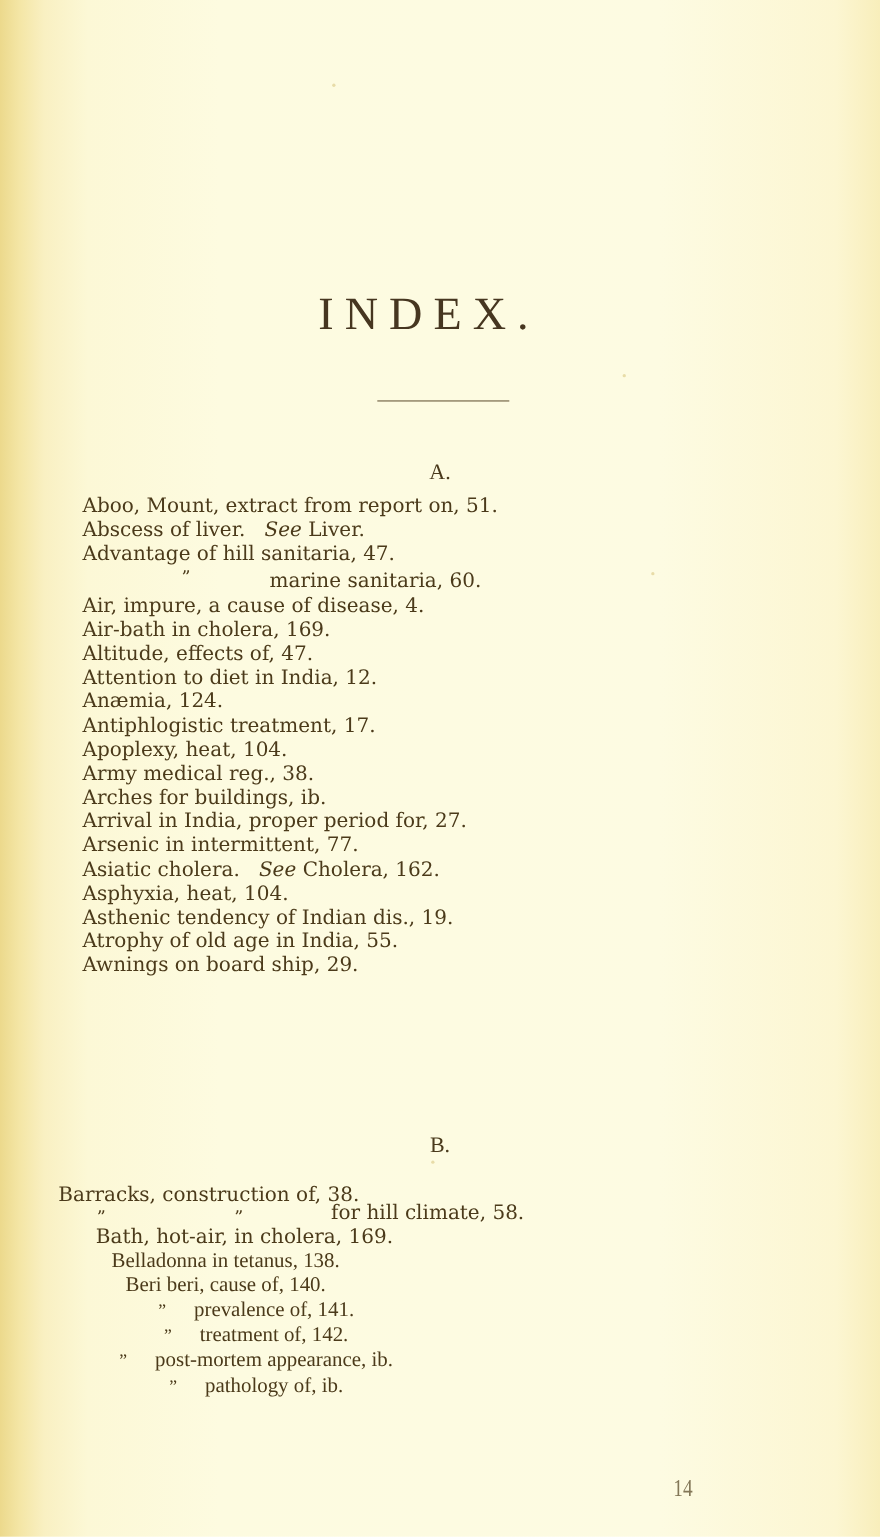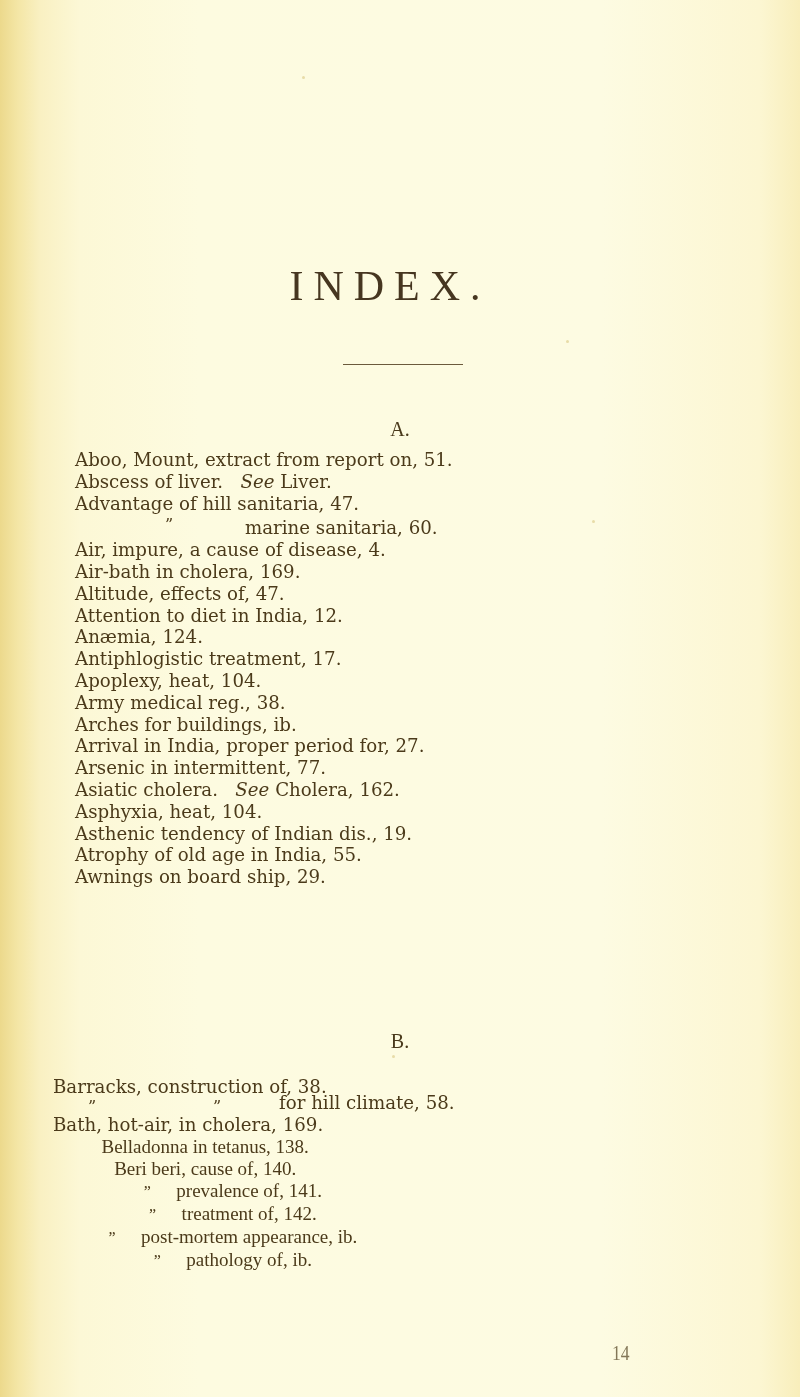--- a/index.html
+++ b/index.html
@@ -95,21 +95,21 @@
       font-size: 16px;
     }
     .bath-ditto-row .d2 {
       position: absolute;
       left: 160px;
       top: -2px;
       font-size: 16px;
     }
     .bath-ditto-row .rest {
       position: absolute;
-      left: 226px;
+      left: 248px;
       top: -6px;
     }
     .page-number {
       position: absolute;
       left: 612px;
       top: 1340px;
       font-family: "Liberation Serif", "DejaVu Serif", serif;
       font-size: 22px;
       color: #6e6040;
       transform: scaleX(0.8);
@@ -162,21 +162,21 @@
 
 <div class="section-letter" style="top:1030px;">B.</div>
 
 <ul class="entries entries-b">
   <li><span>Barracks, construction of, 38.</span></li>
   <li class="bath-ditto-row">
     <span class="d1">”</span>
     <span class="d2">”</span>
     <span class="rest">for hill climate, 58.</span>
   </li>
-  <li style="margin-top:-6px;"><span>Bath, hot-air, in cholera, 169.</span></li>
+  <li style="margin-top:-6px;text-align:right;"><span>Bath, hot-air, in cholera, 169.</span></li>
   <li class="condensed"><span>Belladonna in tetanus, 138.</span></li>
   <li class="condensed"><span>Beri beri, cause of, 140.</span></li>
   <li class="condensed"><span class="ditto-b">”</span><span>prevalence of, 141.</span></li>
   <li class="condensed"><span class="ditto-b">”</span><span>treatment of, 142.</span></li>
   <li class="condensed"><span class="ditto-b">”</span><span>post-mortem appearance, ib.</span></li>
   <li class="condensed"><span class="ditto-b">”</span><span>pathology of, ib.</span></li>
 </ul>
 
 <div class="page-number">14</div>
 

